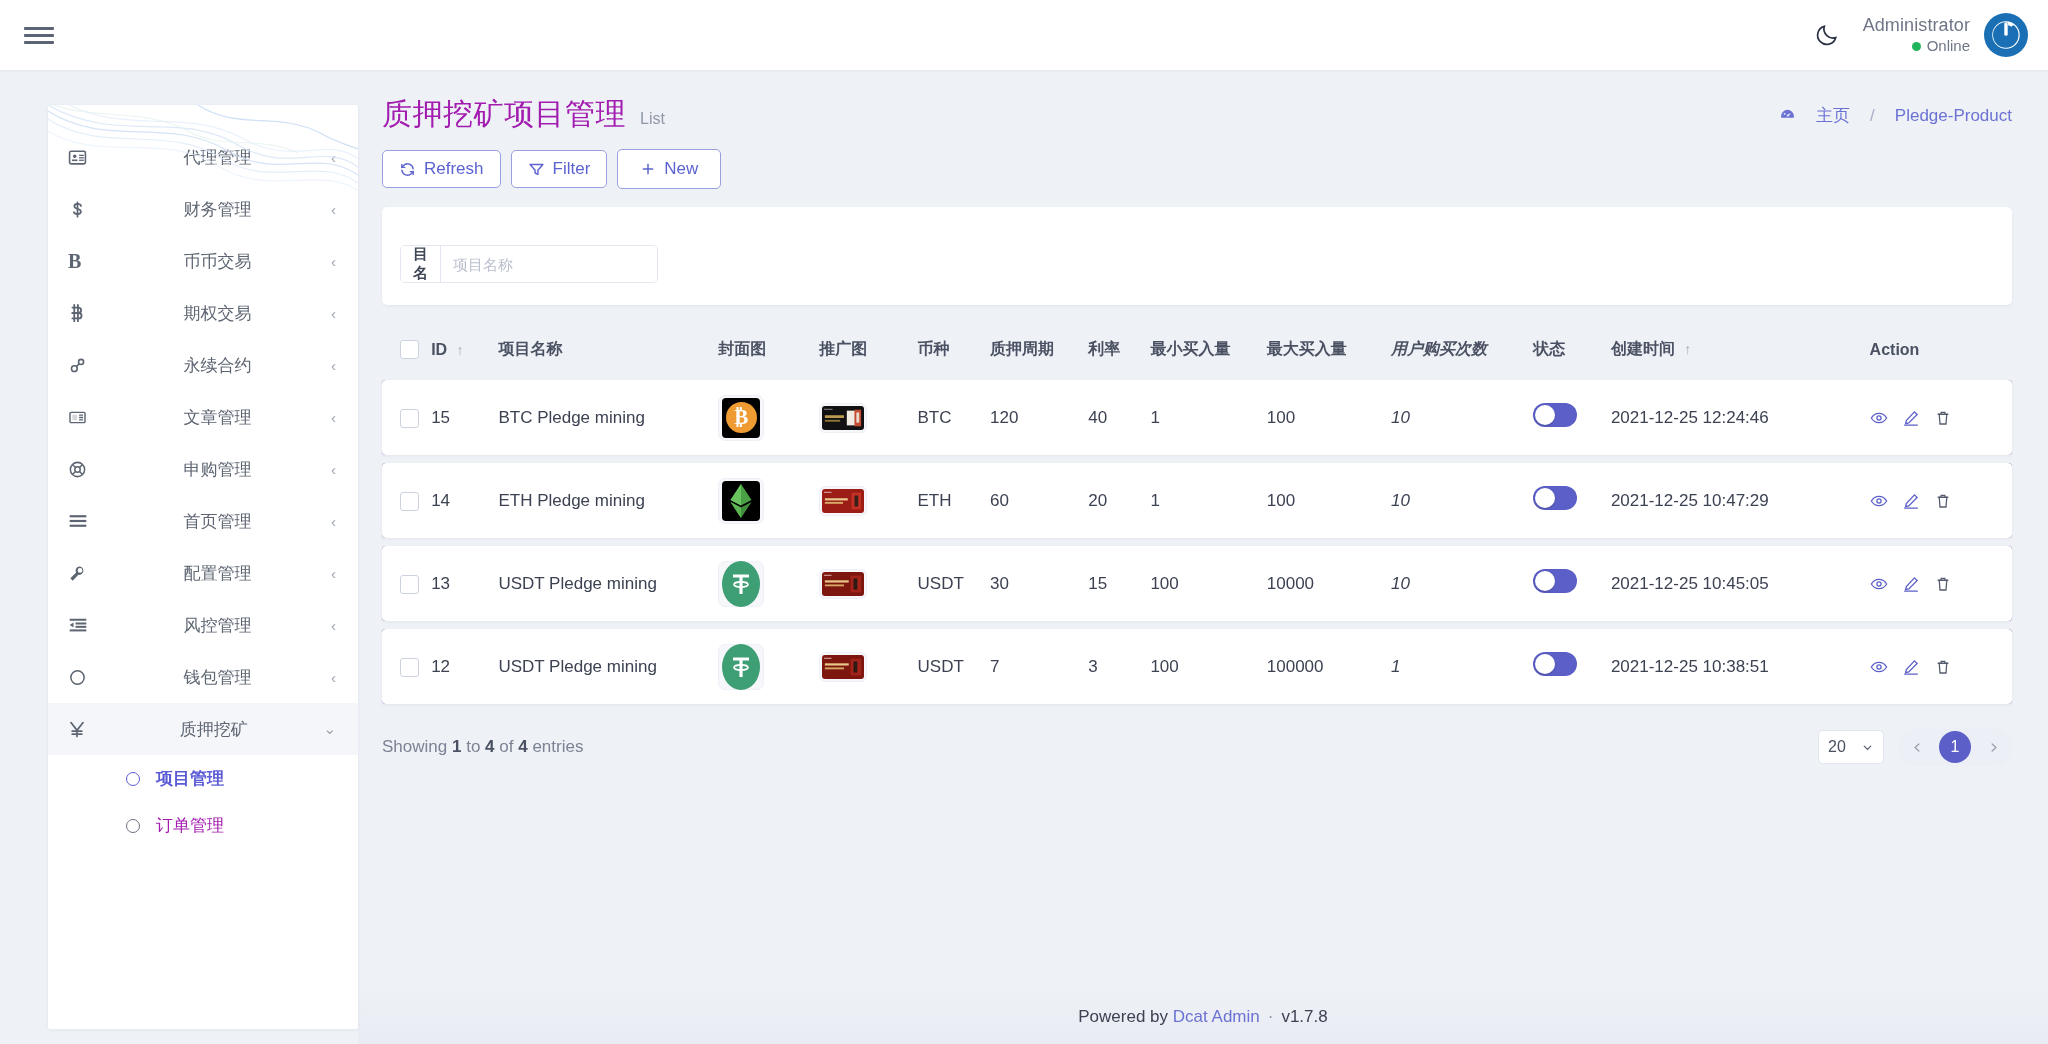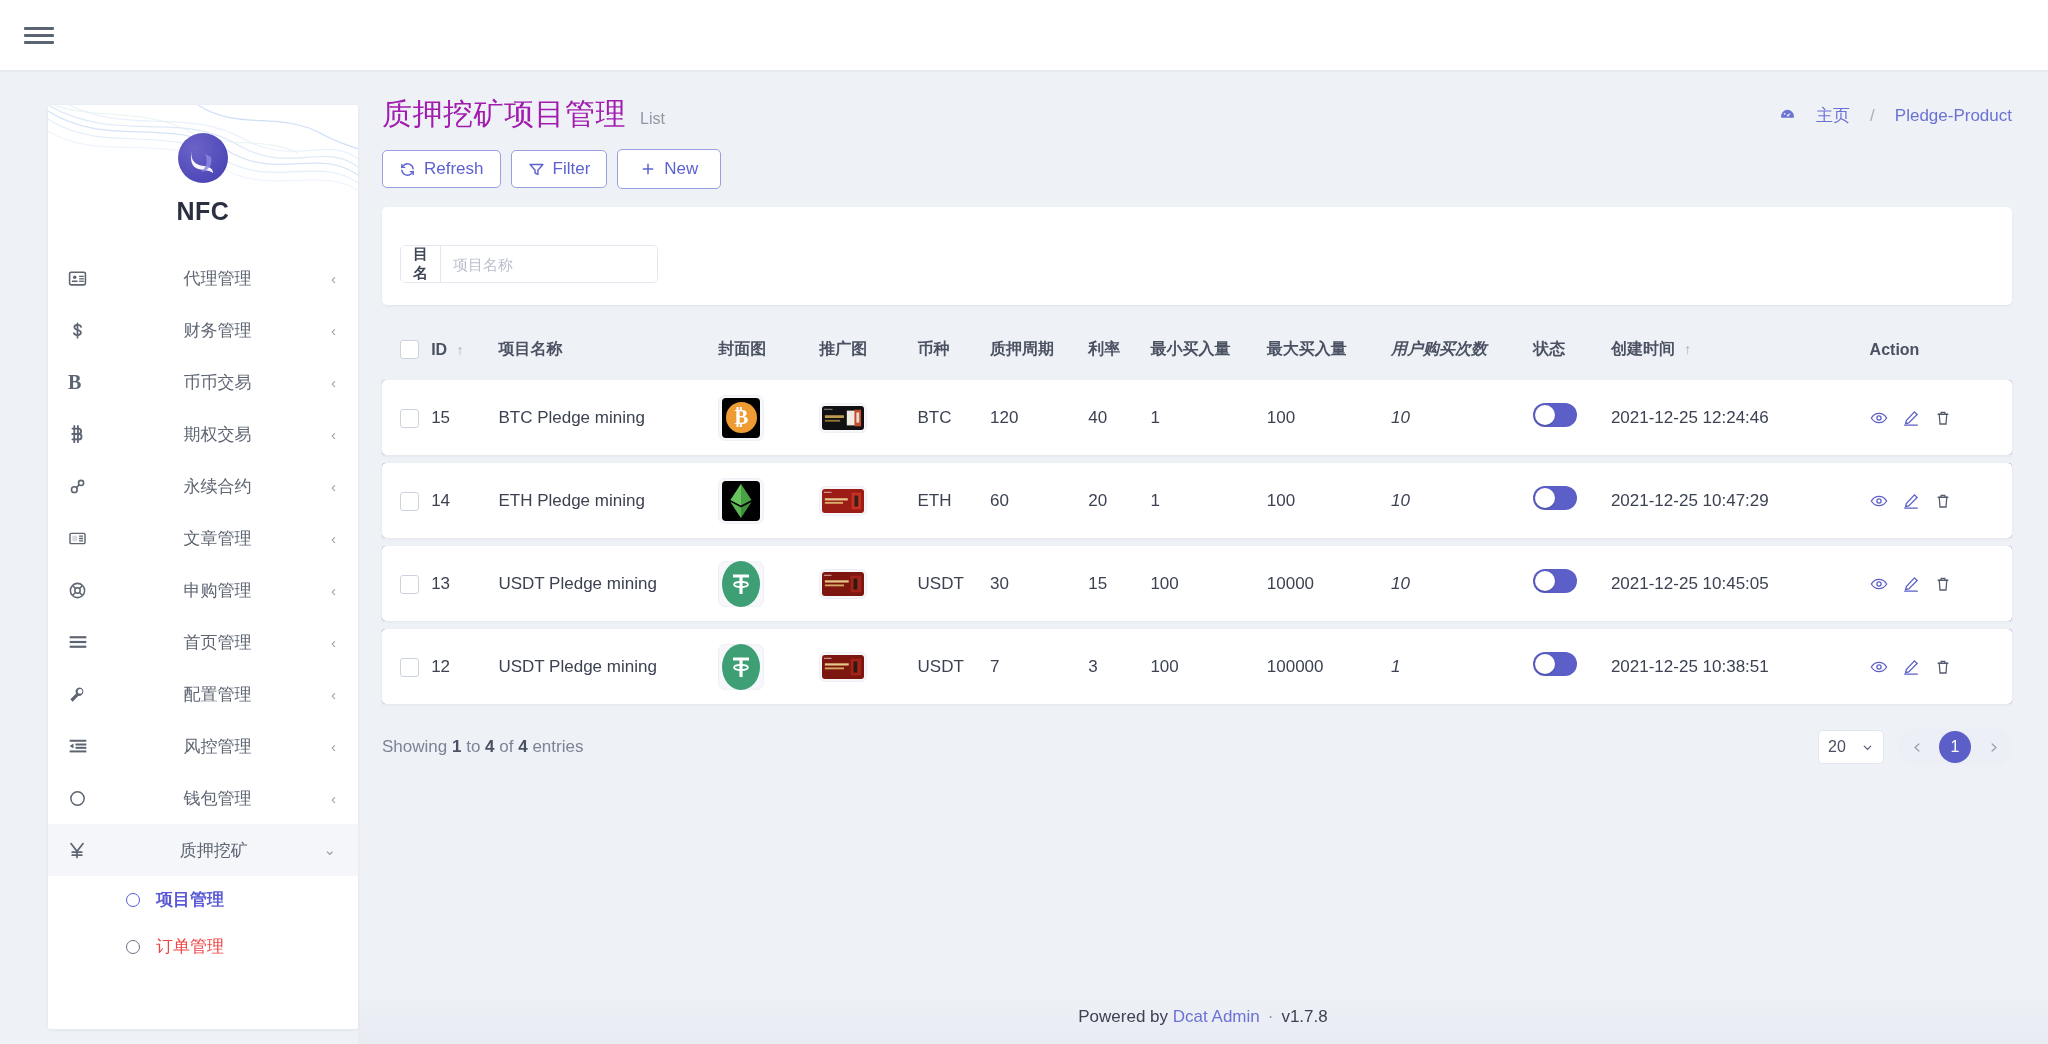--- a/index.html
+++ b/index.html
@@ -90,21 +90,21 @@
     width: 36px; flex: 0 0 36px; display:flex; align-items:center; justify-content:flex-start;
     color:#5d6572; font-size: 18px;
   }
   .menu-item .mi-label { flex: 1 1 auto; }
   .menu-item .mi-arrow { color: #9aa1ad; font-size: 15px; }
   .menu-item.active { background: #f4f6f9; }
   .submenu { }
   .submenu-item {
     display: flex; align-items: center; height: 47px;
     padding-left: 78px; gap: 16px; cursor: pointer;
-    font-size: 17px; color: #ef4444;
+    font-size: 17px; color: #a21caf;
   }
   .submenu-item .ring {
     width: 14px; height: 14px; border-radius: 50%;
     border: 1.6px solid #6b7280; flex:0 0 14px;
   }
   .submenu-item.current { color: #5b5bd6; font-weight: bold; }
   .submenu-item.current .ring { border-color: #5b5bd6; }
 
   
   .main {
@@ -279,44 +279,58 @@
 </style>
 </head>
 <body>
 
 <div class="navbar">
   <div class="hamburger">
     <i></i>
     <i></i>
     <i></i>
   </div>
+  <div class="navbar-right">
+    <div class="moon-btn">
+      <svg width="26" height="26" viewBox="0 0 24 24" fill="none" stroke="currentColor" stroke-width="1.6">
+        <path d="M20 14.5A8.5 8.5 0 0 1 9.5 4a8.5 8.5 0 1 0 10.5 10.5z"></path>
+      </svg>
+    </div>
+    <div class="user-block">
+      <div class="user-text">
+        <div class="user-name">Administrator</div>
+        <div class="user-status">
+          <span class="dot-online"></span>
+          <span>Online</span>
+        </div>
+      </div>
+      <div class="avatar">
+        <svg width="34" height="34" viewBox="0 0 24 24" fill="none" stroke="#ffffff" stroke-width="2.4" stroke-linecap="round">
+          <circle cx="12" cy="12" r="8.4" stroke="#ffffff" stroke-width="2.6"></circle>
+          <path d="M12 4.6 A7.4 7.4 0 1 0 17.2 6.9" stroke="#1a6fb5" stroke-width="3.2"></path>
+          <path d="M12 4.2 v7.2"></path>
+        </svg>
+      </div>
+    </div>
+  </div>
 </div>
 
 <div class="sidebar">
   <div class="sidebar-deco">
     <svg width="310" height="95" viewBox="0 0 310 95" fill="none">
       <path d="M0 6 C60 44 120 10 180 46 C230 76 270 42 310 70" stroke="#cfe0f5" stroke-width="1.2" opacity=".9"></path>
       <path d="M0 0 C70 40 130 4 190 40 C240 70 275 36 310 62" stroke="#d9e7f7" stroke-width="1.2" opacity=".9"></path>
       <path d="M0 14 C55 50 120 18 175 54 C225 84 272 50 310 78" stroke="#dfeaf8" stroke-width="1.2" opacity=".8"></path>
       <path d="M10 -6 C78 34 135 0 196 34 C246 62 280 30 310 54" stroke="#e3eefb" stroke-width="1.2" opacity=".8"></path>
       <path d="M0 26 C50 58 118 26 172 62 C222 92 274 60 310 86" stroke="#e8f1fb" stroke-width="1.2" opacity=".7"></path>
       <path d="M0 -2 C44 16 96 2 140 26 C176 46 212 30 250 48" stroke="#e4f2ec" stroke-width="1.1" opacity=".8"></path>
       <path d="M150 0 C190 26 230 6 272 28 C290 38 300 40 310 44" stroke="#c9dcf3" stroke-width="1.2" opacity=".9"></path>
     </svg>
   </div>
 
-  <div class="brand">
-    <div class="brand-logo">
-      <svg class="swirl" viewBox="0 0 34 30" fill="none">
-        <path d="M6 4 C4 13 9 18 18 19 C24 19.6 27 22 27 26 C22 22 16 24 10 21 C5 18.5 4 11 6 4Z" fill="#ffffff" opacity=".95"></path>
-        <path d="M19 7 C22 13 21 20 15 25 C22 24 27 18 25 10 Z" fill="#8e86e0" opacity=".85"></path>
-      </svg>
-    </div>
-    <div class="brand-name">NFC</div>
-  </div>
 
   <div class="menu">
 
     <div class="menu-item">
       <span class="mi-icon">
         <svg width="19" height="19" viewBox="0 0 24 24" fill="currentColor">
             <rect x="2" y="4" width="20" height="16" rx="2" fill="none" stroke="currentColor" stroke-width="2"></rect>
             <circle cx="8.5" cy="10.5" r="2.2"></circle>
             <rect x="5" y="14.5" width="7" height="2"></rect>
             <rect x="14" y="8.5" width="6" height="1.6"></rect>

